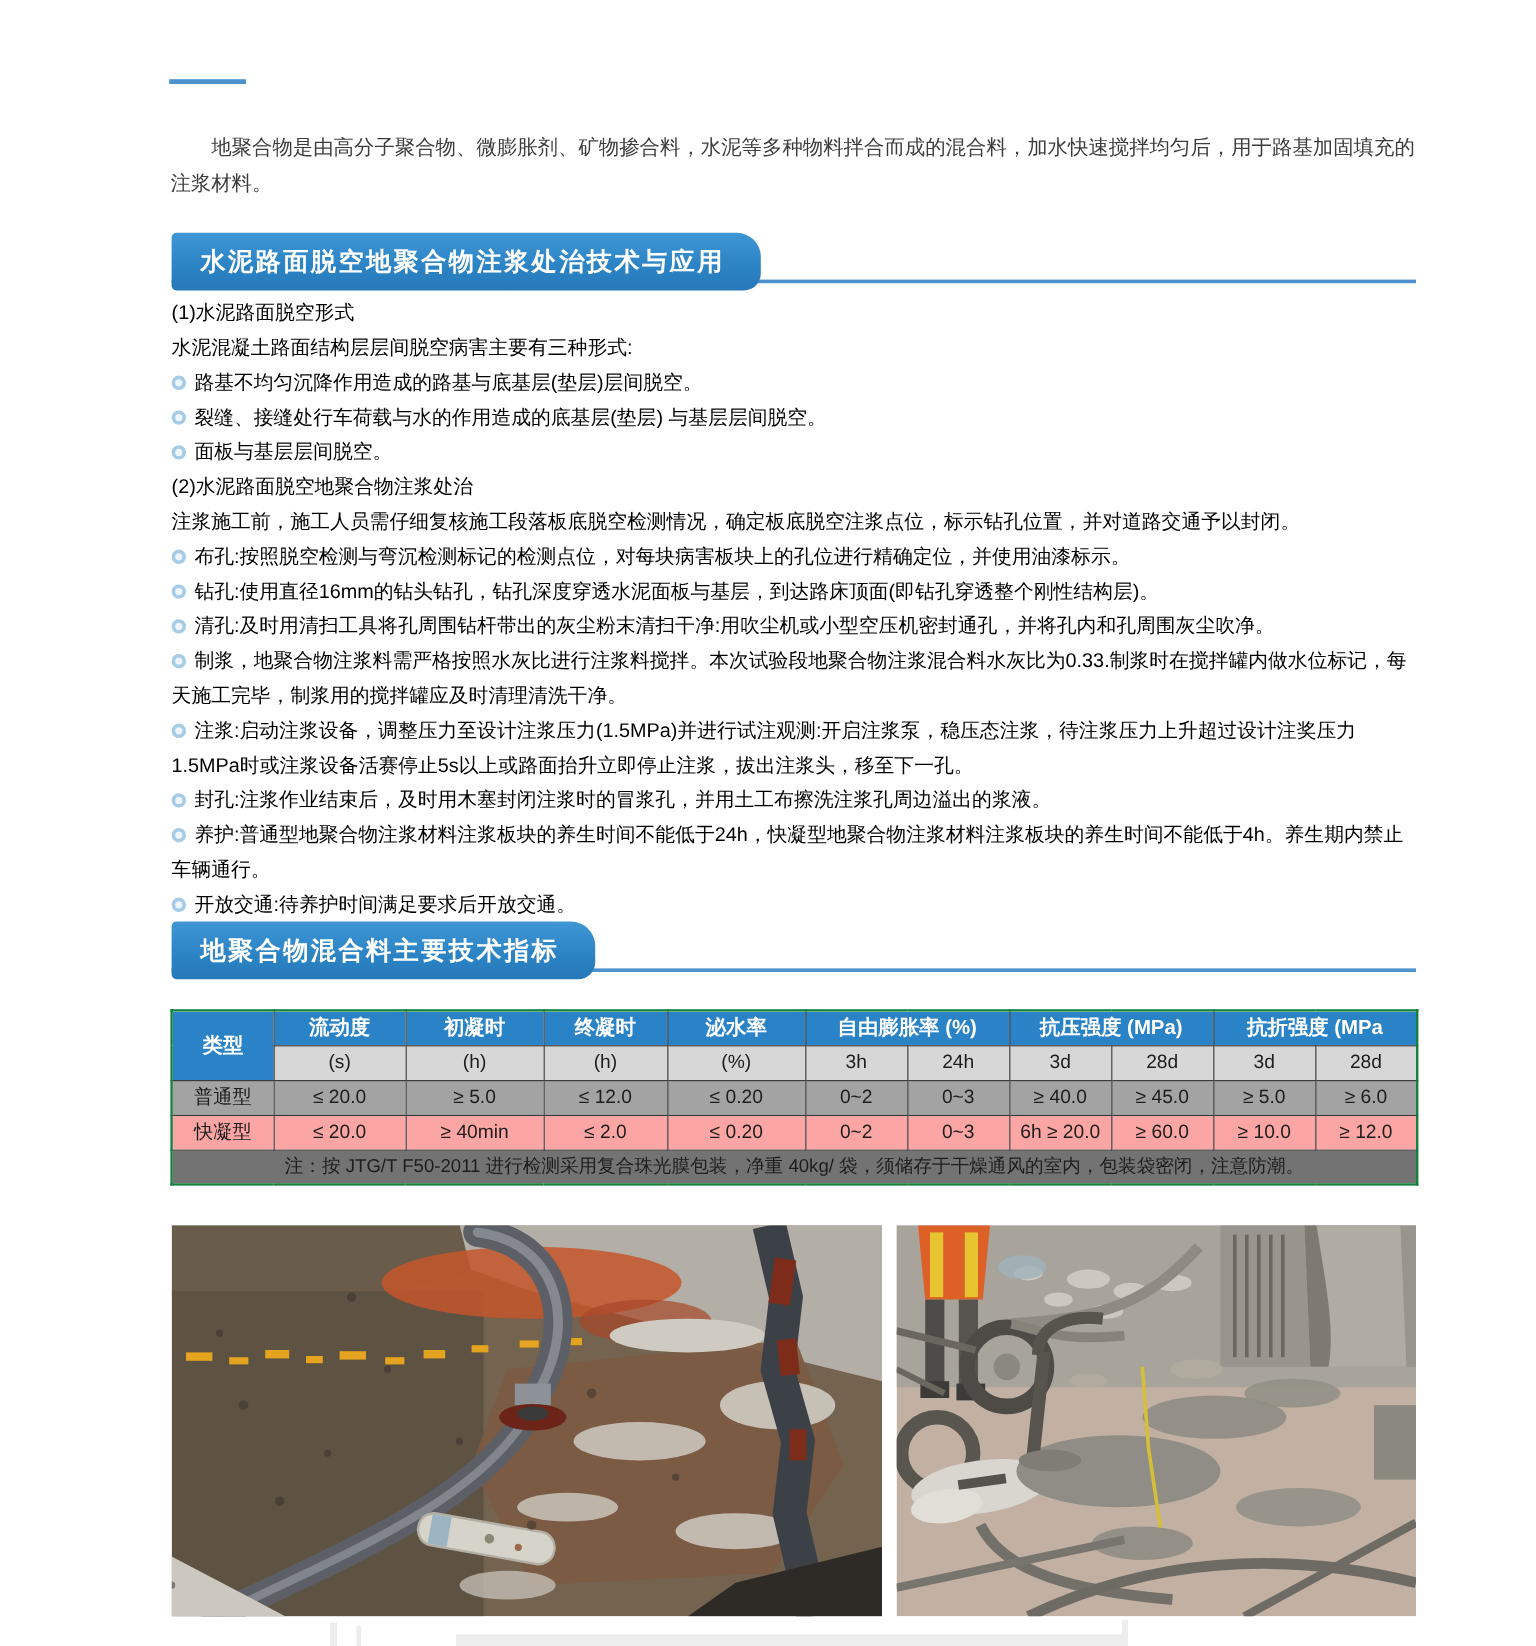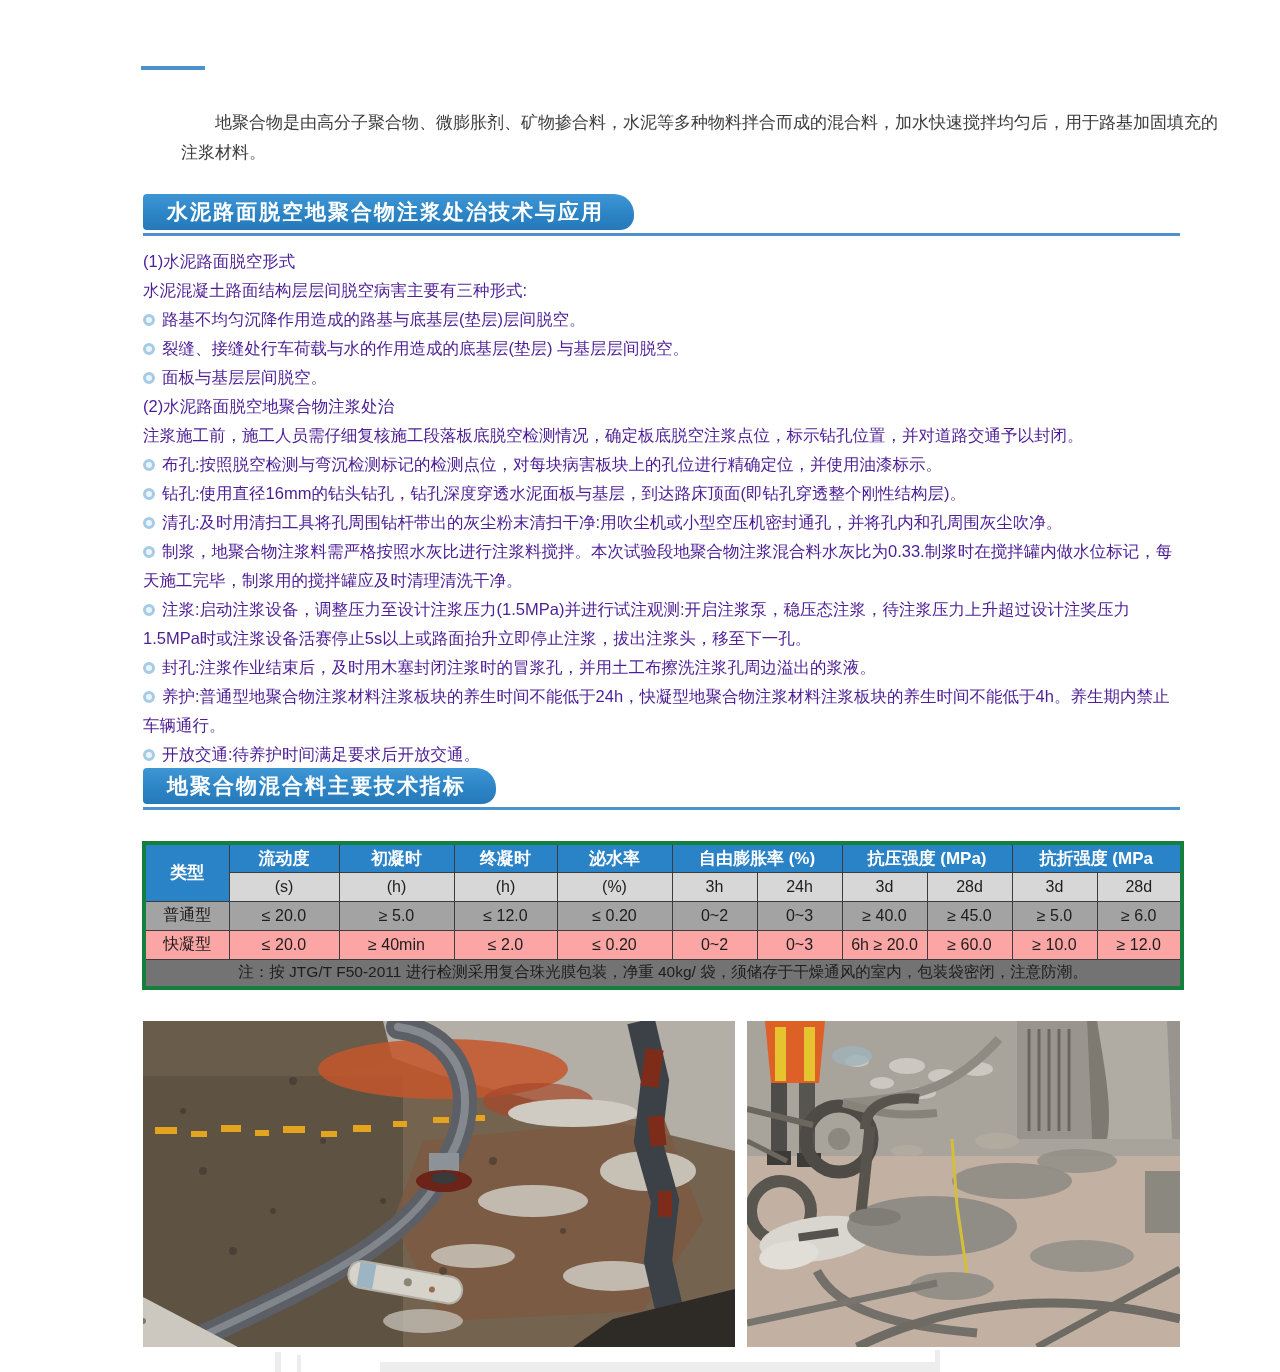--- a/index.html
+++ b/index.html
@@ -5,42 +5,42 @@
   * { margin:0; padding:0; box-sizing:border-box; }
   html,body { width:1280px; height:1372px; background:#ffffff; overflow:hidden;
               font-family:"Liberation Sans","DejaVu Sans",sans-serif; }
   .page { position:relative; width:1280px; height:1372px; background:#fff; }
 
   .page-title { position:absolute; left:140px; top:14px; font-size:29px; font-weight:bold;
                 color:#2e86c4; letter-spacing:2px; }
   .title-dash { position:absolute; left:141px; top:66px; width:64px; height:4px; background:#4d92cc; }
 
   .intro { position:absolute; left:142px; top:108px; width:1040px; font-size:17px; color:#3c3c3c;
-           line-height:30px; text-indent:2em;margin-left:39px; }
+           line-height:30px; text-indent:2em; }
 
   .section-bar { position:absolute; left:143px; height:42px; }
-  .section-bar .bar { position:relative; z-index:2; height:36px; background:linear-gradient(180deg,#3e96d5 0%,#2b83c4 60%,#2679b8 100%);
+  .section-bar .bar { position:relative; z-index:2; height:48px; background:linear-gradient(180deg,#3e96d5 0%,#2b83c4 60%,#2679b8 100%);
                       border-radius:4px 20px 14px 4px; display:flex; align-items:center;
                       padding:0 30px 0 24px; }
   .section-bar .bar span { color:#ffffff; font-size:21px; font-weight:bold; letter-spacing:2px; }
   .bar-line { position:absolute; left:0; top:39px; height:3px; background:#4d92cc; z-index:1; }
   .bar1-line { width:1037px; }
   .bar2-line { width:1037px; }
 
   .body-text { position:absolute; left:143px; top:247px; width:1040px; font-size:16.5px;
-               color:#4c1d95; line-height:29px; }
+               color:#000000; line-height:29px; }
   .body-text p { margin:0; }
   .bullet { display:inline-block; width:12px; height:12px; border:3px solid #a5cbe6; border-radius:50%;
             background:#eef5fa; margin-right:7px; vertical-align:-1px; }
 
   table.spec { position:absolute; left:142px; top:841px; width:1038px; border-collapse:collapse;
                table-layout:fixed; font-size:16px; color:#1d1d1d; }
   table.spec th, table.spec td { border:1px solid #3c3c3c; text-align:center; padding:0; height:29px;
                                  overflow:hidden; white-space:nowrap; }
-  table.spec { border:4px solid #15803d; }
+  table.spec { border:2px solid #15803d; }
   .th-blue { background:#2a82c7; color:#ffffff; font-weight:bold; font-size:17px; }
   .row-sub td { background:#d7d7d7; }
   .row-normal td { background:#a3a3a3; }
   .row-fast td { background:#fca5a5; }
   .row-note td { background:#737373; font-size:15.5px; height:33px; }
 
   .photo { position:absolute; top:1021px; height:326px; overflow:hidden; }
   .photo-left { left:143px; width:592px; }
   .photo-right { left:747px; width:433px; }
   .photo svg { display:block; }

